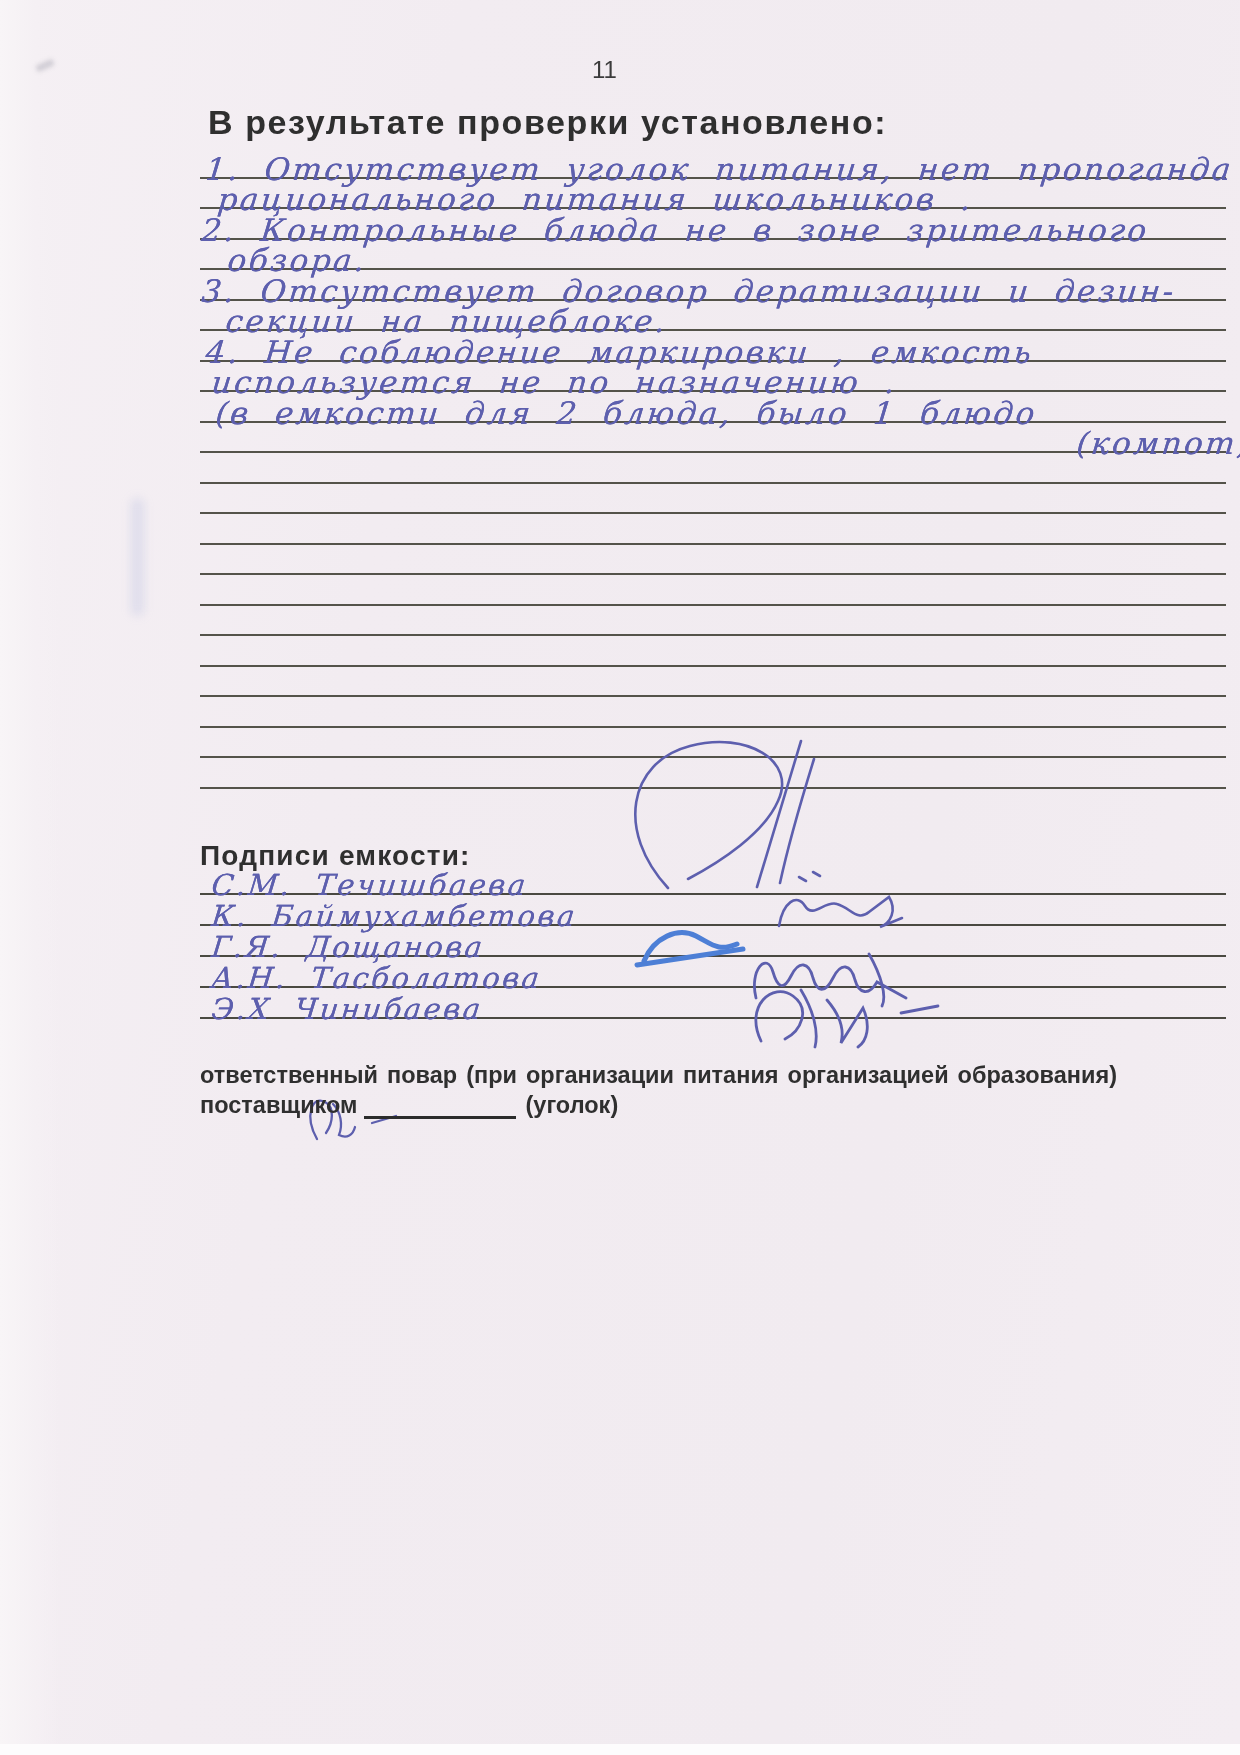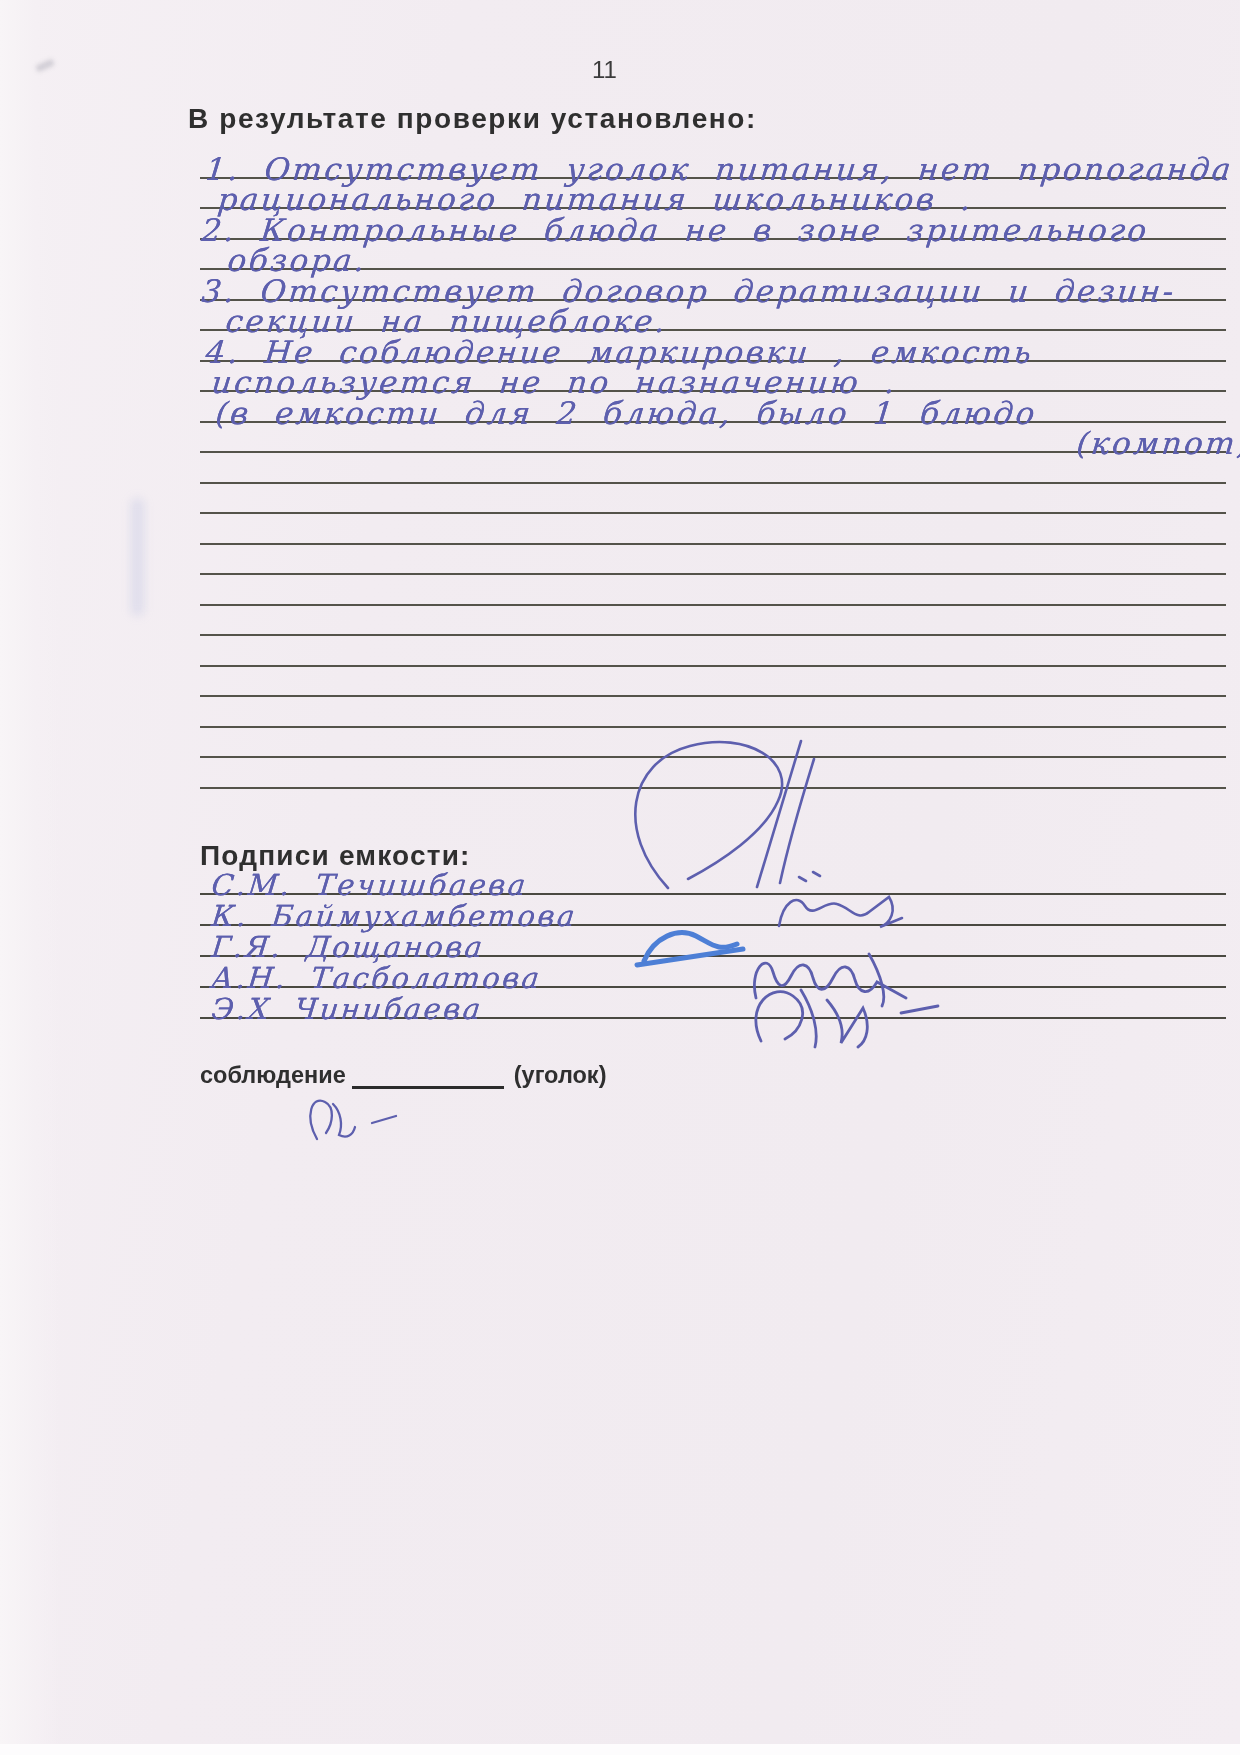--- a/index.html
+++ b/index.html
@@ -33,22 +33,22 @@
   }
   .smudge {
     position: absolute; left: 131px; top: 498px; width: 13px; height: 118px;
     background: rgba(150,162,215,0.22); filter: blur(5px); border-radius: 8px;
   }
   .pagenum {
     position: absolute; left: 592px; top: 56px; width: 100px;
     text-align: left; font-size: 24px; color: #3b3b3b;
   }
   .heading1 {
-    position: absolute; left: 188px; top: 103px;
-    font-size: 28px; font-weight: bold; color: var(--print); letter-spacing: 1.6px;
+    position: absolute; left: 208px; top: 103px;
+    font-size: 34px; font-weight: bold; color: var(--print); letter-spacing: 1.6px;
   }
   .findings {
     position: absolute; left: 200px; top: 148px; width: 1026px;
   }
   .rline {
     position: relative; height: 28.5px;
     border-bottom: 2px solid rgba(62,62,50,0.88);
   }
   .hw {
     position: absolute; bottom: -10px; left: 0;
@@ -200,18 +200,19 @@
   </g>
 
   <g stroke="var(--ink)" stroke-width="2.3" stroke-linecap="round">
     <path d="M 317 1139 C 304 1116 312 1095 325 1102 C 335 1107 333 1123 326 1133"></path>
     <path d="M 333 1104 C 341 1112 343 1125 339 1135 C 347 1139 353 1135 355 1127"></path>
     <path d="M 372 1123 L 396 1116"></path>
   </g>
 </svg>
 
 <div class="footer">
+  <div class="fline">ответственный повар (при организации питания организацией образования)</div>
   <div class="fline3">
-    <span>соблюдение</span><span class="blank"></span><span>(уголок)</span>
+    <span>поставщиком</span><span class="blank"></span><span>(уголок)</span>
   </div>
 </div>
 
 <div class="edge-bottom"></div>
 
 </body></html>

